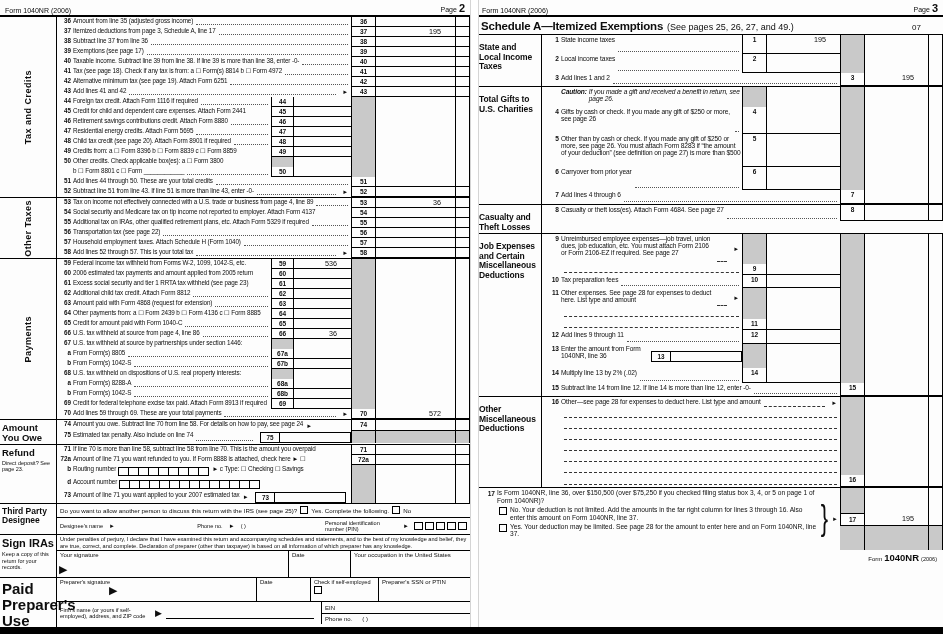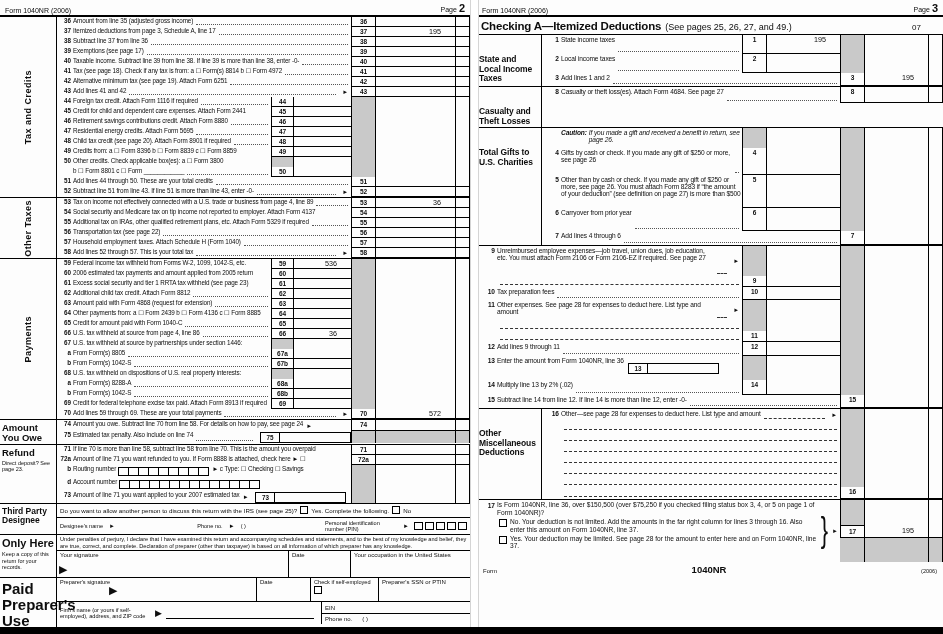--- a/index.html
+++ b/index.html
@@ -24,21 +24,21 @@
 
   .section{display:flex;border-top:1px solid #000}
   #p2-sections .section:first-child,#p3-sections .section:first-child{border-top:0}
   .side{width:56px;flex:none;display:flex;flex-direction:column;padding:1px 2px;box-sizing:border-box}
   #page3 .side{width:64px}
   .rowscol{flex:1;display:flex;flex-direction:column;border-left:1px solid #000;min-width:0}
   .vlabel{writing-mode:vertical-rl;transform:rotate(180deg);font-weight:bold;font-size:9px;
           margin:auto;letter-spacing:0.5px;white-space:nowrap}
   .hlabel{font-weight:bold;font-size:9.5px;line-height:1.05;padding-top:2px}
   .hnote{font-size:5.5px;margin-top:2px;line-height:1.15}
-  .hlabel3{font-weight:bold;font-size:8.5px;line-height:1.12;padding-top:19px;letter-spacing:-0.1px}
+  .hlabel3{font-weight:bold;font-size:8.5px;line-height:1.12;padding-top:7px;letter-spacing:-0.1px}
 
   .frow{display:flex;align-items:stretch;min-height:10px;line-height:1.08}
   #page3 .frow{min-height:11px}
   .ln{width:16px;flex:none;font-weight:bold;font-size:6.3px;text-align:right;padding:1px 2px 0 0;box-sizing:border-box}
   #page3 .ln{width:19px;font-size:6.6px}
   .desc{flex:1;display:flex;align-items:flex-start;font-size:6.3px;letter-spacing:-0.12px;
         min-width:0;padding-top:1px;flex-wrap:nowrap}
   #page3 .desc{font-size:6.6px}
   .txt{flex:0 1 auto;min-width:0}
   .pre{font-weight:bold;font-style:italic;margin-right:2px;white-space:pre}
@@ -83,21 +83,21 @@
   .pdate{width:54px;flex:none;border-left:1px solid #000;font-size:6px;padding:1px 3px;box-sizing:border-box}
   .pcheck{width:68px;flex:none;border-left:1px solid #000;font-size:5.6px;padding:1px 3px;box-sizing:border-box;line-height:1.2}
   .pssn{width:92px;flex:none;border-left:1px solid #000;font-size:6px;padding:1px 3px;box-sizing:border-box}
   .prow2{display:flex;height:22px}
   .pfirm{flex:1;font-size:5.6px;padding:1px 3px;display:flex;align-items:center;line-height:1.15}
   .pfirmline{flex:1;border-bottom:1px solid #000;margin:0 4px 4px 4px;align-self:flex-end}
   .pright{width:148px;flex:none;border-left:1px solid #000;display:flex;flex-direction:column}
   .peinrow{flex:1;border-bottom:1px solid #000;display:flex;align-items:center;font-size:6px;padding:0 3px;gap:10px}
   .pphrow{flex:1;display:flex;align-items:center;font-size:6px;padding:0 3px;gap:10px}
 
-  .pfoot{display:flex;justify-content:space-between;align-items:baseline;font-size:6px;padding:2px 6px;gap:2px}
+  .pfoot{display:flex;justify-content:flex-end;align-items:baseline;font-size:6px;padding:2px 6px;gap:2px}
   .pfoot b{font-size:9.5px}
   .pfoot .yr{font-size:5.5px}
 
   .f17row{display:flex;min-height:62px}
   .f17main{flex:1;font-size:6.6px;padding-top:1px;min-width:0}
   .f17q{line-height:1.15}
   .opt{display:flex;gap:3px;margin:2px 0 0 2px;align-items:flex-start;line-height:1.12}
   .opt .cbx{margin-top:1px}
   .f17brace{font-size:22px;font-weight:100;align-self:center;flex:none;transform:scaleY(1.6);padding:0 2px}
   .f17arr{font-size:6px;align-self:center;flex:none;padding:0 2px}
@@ -720,21 +720,21 @@
           <span class="pincell"></span>
           <span class="pincell"></span>
           <span class="pincell"></span>
           <span class="pincell"></span>
       </div>
     </div>
   </div>
 
   <div class="section">
     <div class="side">
-      <div class="hlabel" style="font-size:11px">Only Here</div>
+      <div class="hlabel" style="font-size:11px">Sign IRAs</div>
       <div class="hnote">Keep a copy of this return for your records.</div>
     </div>
     <div class="rowscol">
       <div class="perjury">Under penalties of perjury, I declare that I have examined this return and accompanying schedules and statements, and to the best of my knowledge and belief, they are true, correct, and complete. Declaration of preparer (other than taxpayer) is based on all information of which preparer has any knowledge.</div>
       <div class="sigrow">
         <div class="sigcol">
           <span>Your signature</span>
           <span class="bigarr">▶</span>
         </div>
         <div class="datecol"><span>Date</span></div>
@@ -785,21 +785,21 @@
       <span class="yr">(2006)</span>
   </div>
 </div>
 
 <div class="page" id="page3">
   <div class="phead">
     <span>Form 1040NR (2006)</span>
     <span><span class="pgword">Page</span><span class="pgnum">3</span></span>
   </div>
   <div class="schedtitle">
-    <span class="schedA">Checking A—Itemized Deductions</span>
+    <span class="schedA">Schedule A—Itemized Exemptions</span>
     <span class="schedsee">(See pages 25, 26, 27, and 49.)</span>
     <span class="code07">07</span>
   </div>
 
   <div id="p3-sections">
       <div class="section">
         <div class="side">
           <div class="hlabel3">State and Local Income Taxes</div>
         </div>
         <div class="rowscol">
@@ -834,100 +834,103 @@
               <span class="lead"></span>
             </div>
             <span class="cell onum bb">3</span>
             <span class="cell oamt bb val">195</span>
             <span class="cell ocent bb"></span>
           </div>
         </div>
       </div>
       <div class="section">
         <div class="side">
+          <div class="hlabel3">Total Gifts to U.S. Charities</div>
+        </div>
+        <div class="rowscol">
+          <div class="frow" style="min-height: 20px;">
+            <span class="ln"></span>
+            <div class="desc">
+              <span class="pre">Caution:</span>
+              <span class="txt it">If you made a gift and received a benefit in return, see page 26.</span>
+            </div>
+            <span class="cell inum sh"></span>
+            <span class="cell iamt"></span>
+            <span class="cell onum sh"></span>
+            <span class="cell oamt"></span>
+            <span class="cell ocent"></span>
+          </div>
+          <div class="frow" style="min-height: 27px;">
+            <span class="ln">4</span>
+            <div class="desc">
+              <span class="txt">Gifts by cash or check. If you made any gift of $250 or more, see page 26</span>
+              <span class="lead"></span>
+            </div>
+            <span class="cell inum bb">4</span>
+            <span class="cell iamt bb"></span>
+            <span class="cell onum sh"></span>
+            <span class="cell oamt"></span>
+            <span class="cell ocent"></span>
+          </div>
+          <div class="frow" style="min-height: 33px;">
+            <span class="ln">5</span>
+            <div class="desc">
+              <span class="txt">Other than by cash or check. If you made any gift of $250 or more, see page 26. You must attach Form 8283 if “the amount of your deduction” (see definition on page 27) is more than $500</span>
+            </div>
+            <span class="cell inum bb">5</span>
+            <span class="cell iamt bb"></span>
+            <span class="cell onum sh"></span>
+            <span class="cell oamt"></span>
+            <span class="cell ocent"></span>
+          </div>
+          <div class="frow" style="min-height: 23px;">
+            <span class="ln">6</span>
+            <div class="desc">
+              <span class="txt">Carryover from prior year</span>
+              <span class="lead"></span>
+            </div>
+            <span class="cell inum bb">6</span>
+            <span class="cell iamt bb"></span>
+            <span class="cell onum sh"></span>
+            <span class="cell oamt"></span>
+            <span class="cell ocent"></span>
+          </div>
+          <div class="frow" style="min-height: 14px;">
+            <span class="ln">7</span>
+            <div class="desc">
+              <span class="txt">Add lines 4 through 6</span>
+              <span class="lead"></span>
+            </div>
+            <span class="cell onum bb">7</span>
+            <span class="cell oamt bb"></span>
+            <span class="cell ocent bb"></span>
+          </div>
+        </div>
+      </div>
+      <div class="section">
+        <div class="side">
           <div class="hlabel3">Casualty and Theft Losses</div>
         </div>
         <div class="rowscol">
           <div class="frow" style="min-height: 16px;">
             <span class="ln">8</span>
             <div class="desc">
               <span class="txt">Casualty or theft loss(es). Attach Form 4684. See page 27</span>
               <span class="lead"></span>
             </div>
             <span class="cell onum bb">8</span>
             <span class="cell oamt bb"></span>
             <span class="cell ocent bb"></span>
           </div>
         </div>
       </div>
       <div class="section">
         <div class="side">
-          <div class="hlabel3">Total Gifts to U.S. Charities</div>
-        </div>
-        <div class="rowscol">
-          <div class="frow" style="min-height: 20px;">
-            <span class="ln"></span>
-            <div class="desc">
-              <span class="pre">Caution:</span>
-              <span class="txt it">If you made a gift and received a benefit in return, see page 26.</span>
-            </div>
-            <span class="cell inum sh"></span>
-            <span class="cell iamt"></span>
-            <span class="cell onum sh"></span>
-            <span class="cell oamt"></span>
-            <span class="cell ocent"></span>
-          </div>
-          <div class="frow" style="min-height: 27px;">
-            <span class="ln">4</span>
-            <div class="desc">
-              <span class="txt">Gifts by cash or check. If you made any gift of $250 or more, see page 26</span>
-              <span class="lead"></span>
-            </div>
-            <span class="cell inum bb">4</span>
-            <span class="cell iamt bb"></span>
-            <span class="cell onum sh"></span>
-            <span class="cell oamt"></span>
-            <span class="cell ocent"></span>
-          </div>
-          <div class="frow" style="min-height: 33px;">
-            <span class="ln">5</span>
-            <div class="desc">
-              <span class="txt">Other than by cash or check. If you made any gift of $250 or more, see page 26. You must attach Form 8283 if “the amount of your deduction” (see definition on page 27) is more than $500</span>
-            </div>
-            <span class="cell inum bb">5</span>
-            <span class="cell iamt bb"></span>
-            <span class="cell onum sh"></span>
-            <span class="cell oamt"></span>
-            <span class="cell ocent"></span>
-          </div>
-          <div class="frow" style="min-height: 23px;">
-            <span class="ln">6</span>
-            <div class="desc">
-              <span class="txt">Carryover from prior year</span>
-              <span class="lead"></span>
-            </div>
-            <span class="cell inum bb">6</span>
-            <span class="cell iamt bb"></span>
-            <span class="cell onum sh"></span>
-            <span class="cell oamt"></span>
-            <span class="cell ocent"></span>
-          </div>
-          <div class="frow" style="min-height: 14px;">
-            <span class="ln">7</span>
-            <div class="desc">
-              <span class="txt">Add lines 4 through 6</span>
-              <span class="lead"></span>
-            </div>
-            <span class="cell onum bb">7</span>
-            <span class="cell oamt bb"></span>
-            <span class="cell ocent bb"></span>
-          </div>
-        </div>
-      </div>
-      <div class="section">
+          <div class="hlabel3">Job Expenses and Certain Miscellaneous Deductions</div>
+        </div>
         <div class="rowscol">
           <div class="frow" style="min-height: 30px;">
             <span class="ln">9</span>
             <div class="desc">
               <span class="txt">Unreimbursed employee expenses—job travel, union dues, job education, etc. You must attach Form 2106 or Form 2106-EZ if required. See page 27</span>
               <span class="dashfill"></span>
               <span class="arr">►</span>
             </div>
             <span class="cell inum sh"></span>
             <span class="cell iamt"></span>

